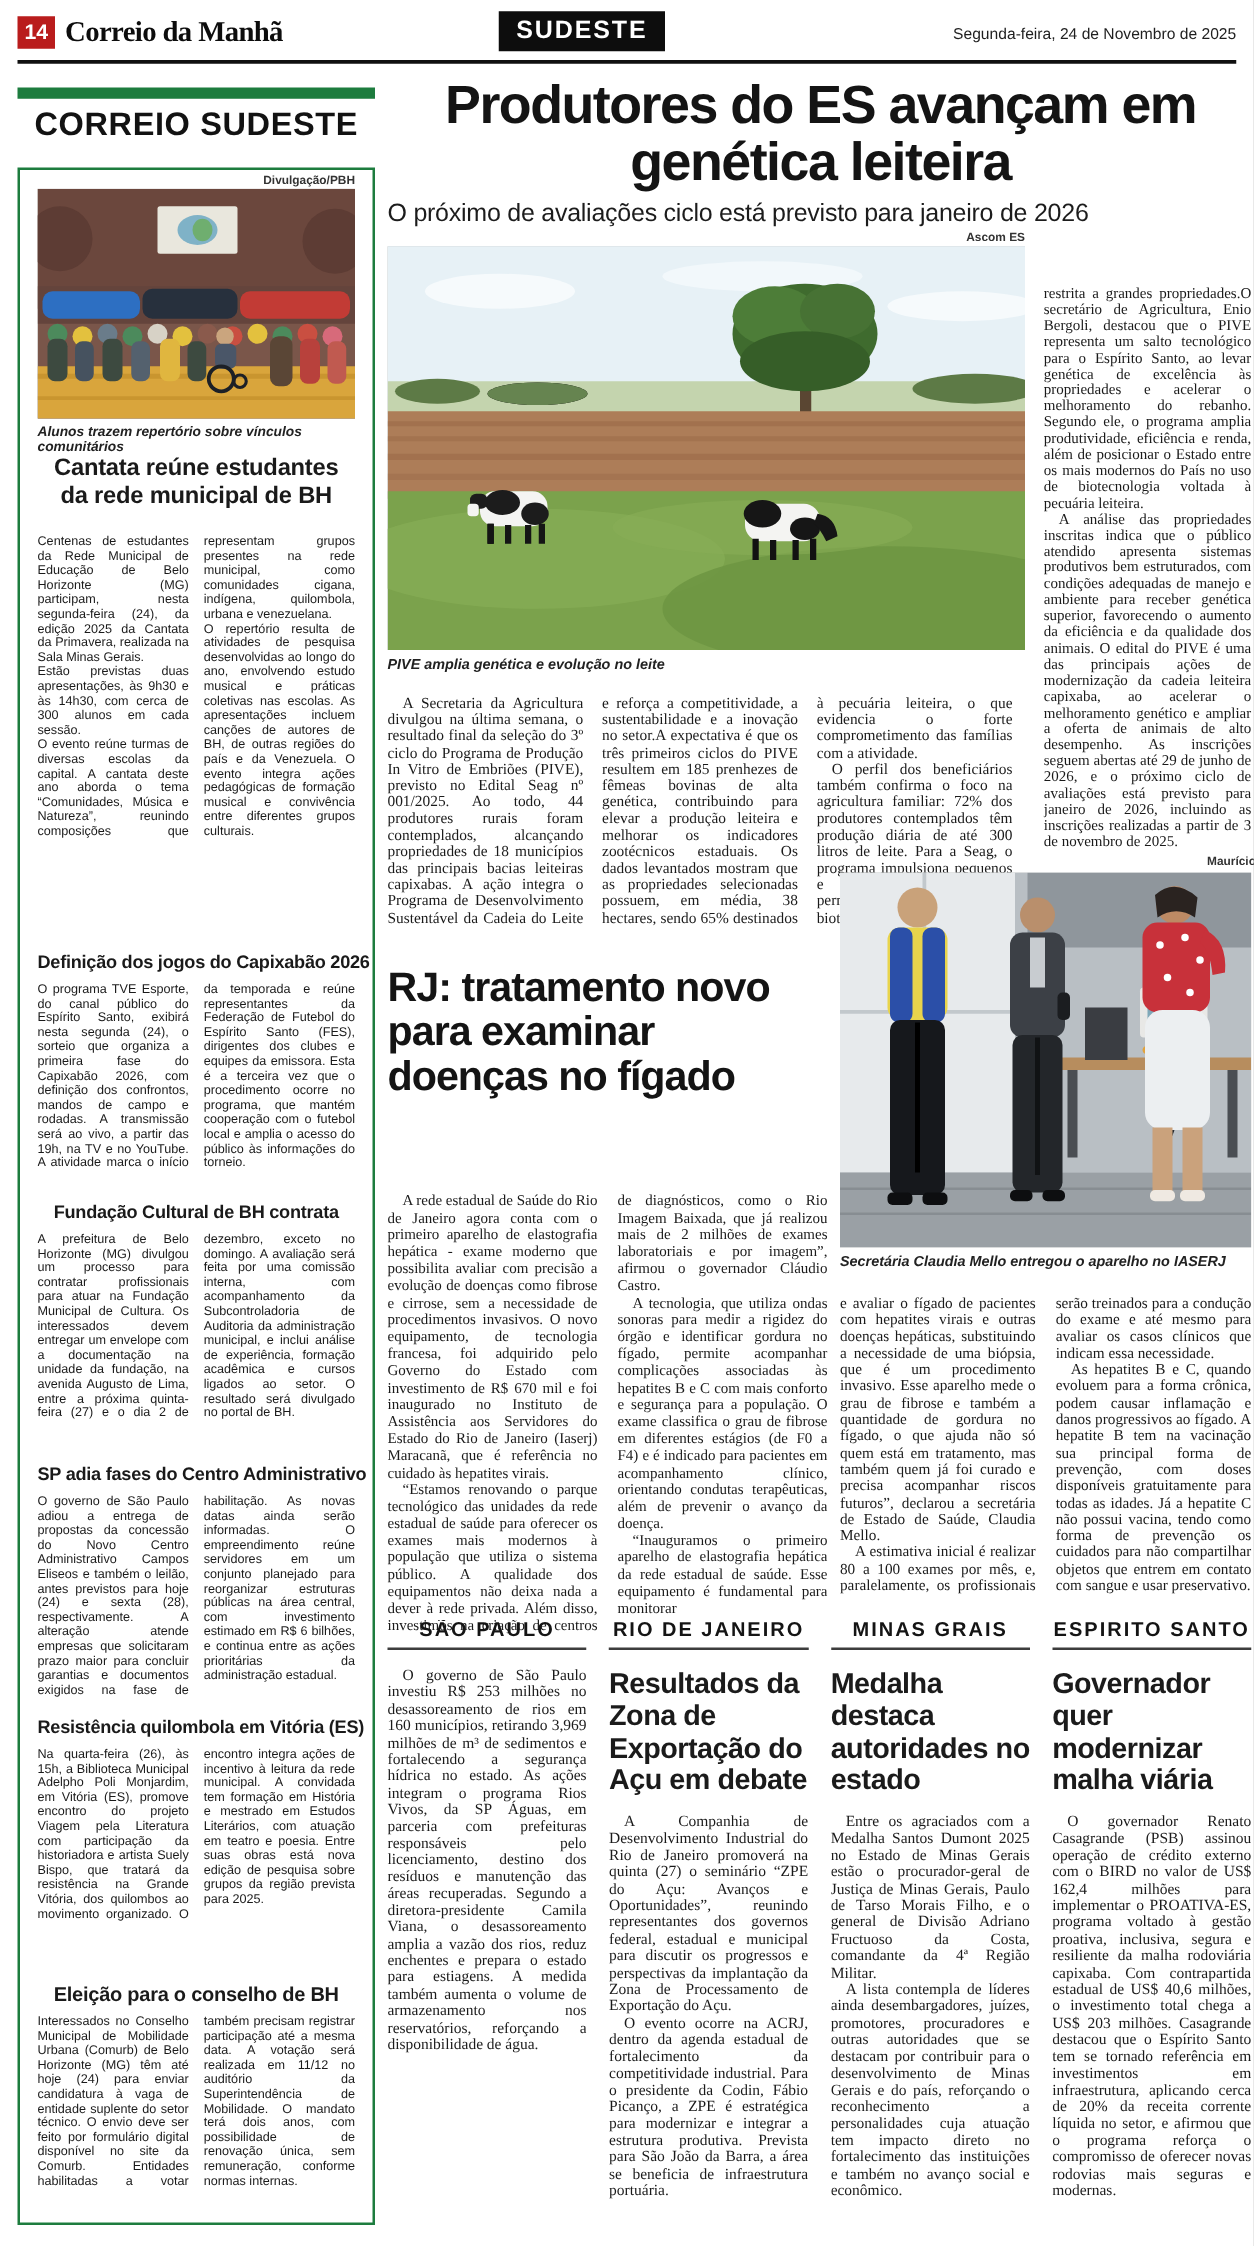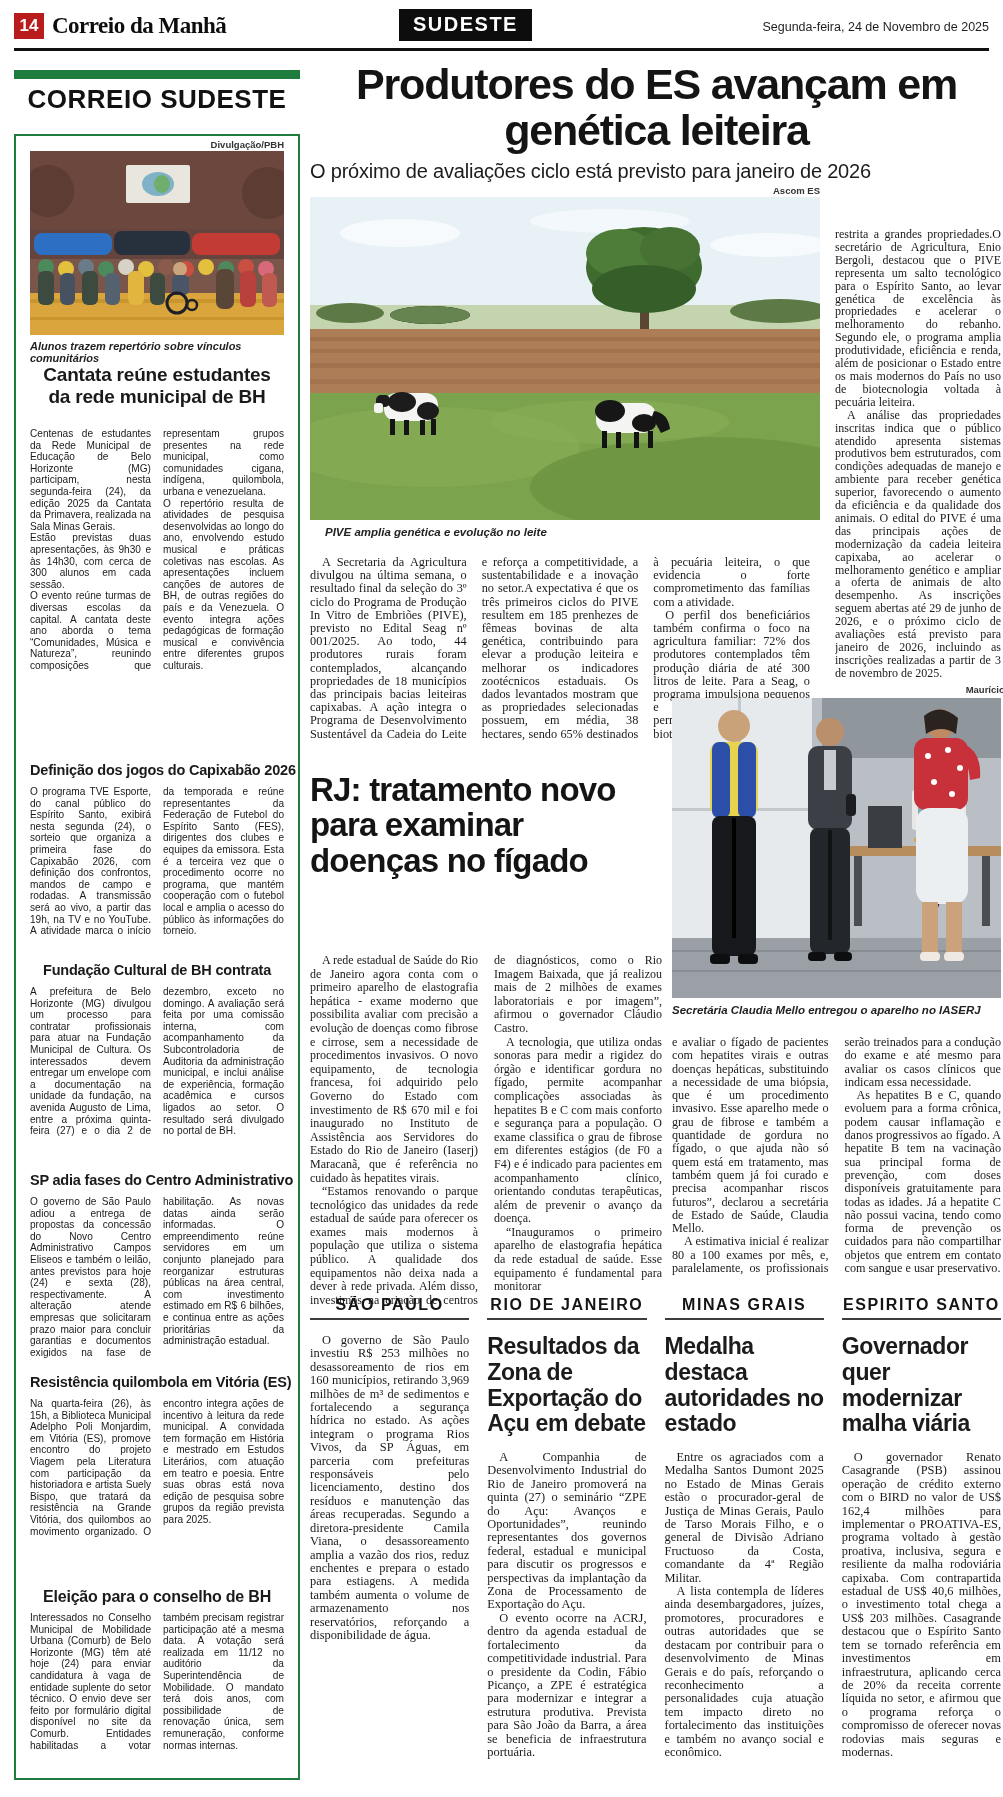--- a/index.html
+++ b/index.html
@@ -196,21 +196,21 @@
         <ellipse cx="300" cy="214" rx="15" ry="11" fill="#161616"></ellipse>
         <ellipse cx="334" cy="226" rx="12" ry="9" fill="#161616"></ellipse>
         <path d="M344 214 q14 2 16 18 l-9 4 q-6 -12 -10 -14 z" fill="#161616"></path>
         <rect x="292" y="234" width="5" height="17" fill="#121212"></rect>
         <rect x="306" y="235" width="5" height="16" fill="#121212"></rect>
         <rect x="324" y="235" width="5" height="16" fill="#121212"></rect>
         <rect x="338" y="234" width="5" height="17" fill="#121212"></rect>
       </g>
     </svg>
   </div>
-  <div class="abs caption" style="left:310px; top:526px; width:510px; font-size:11.5px;margin-left:15px;">PIVE amplia genética e evolução no leite</div>
+  <div class="abs caption" style="left:310px; top:526px; width:510px; font-size:11.5px;">PIVE amplia genética e evolução no leite</div>
 
   <div class="abs serif-body cols3" style="left:310px; top:556px; width:500px; height:196px;">
       <p>A Secretaria da Agricultura divulgou na última semana, o resultado final da seleção do 3º ciclo do Programa de Produção In Vitro de Embriões (PIVE), previsto no Edital Seag nº 001/2025. Ao todo, 44 produtores rurais foram contemplados, alcançando propriedades de 18 municípios das principais bacias leiteiras capixabas. A ação integra o Programa de Desenvolvimento Sustentável da Cadeia do Leite e reforça a competitividade, a sustentabilidade e a inovação no setor.A expectativa é que os três primeiros ciclos do PIVE resultem em 185 prenhezes de fêmeas bovinas de alta genética, contribuindo para elevar a produção leiteira e melhorar os indicadores zootécnicos estaduais. Os dados levantados mostram que as propriedades selecionadas possuem, em média, 38 hectares, sendo 65% destinados à pecuária leiteira, o que evidencia o forte comprometimento das famílias com a atividade.</p>
       <p>O perfil dos beneficiários também confirma o foco na agricultura familiar: 72% dos produtores contemplados têm produção diária de até 300 litros de leite. Para a Seag, o programa impulsiona pequenos e médios produtores, permitindo o acesso a biotecnologia antes</p>
     </div>
   <div class="abs serif-body no-first-indent" style="left:835px; top:228px; width:166px; height:464px; font-size:12px; line-height:12.9px;">
       <p>restrita a grandes propriedades.O secretário de Agricultura, Enio Bergoli, destacou que o PIVE representa um salto tecnológico para o Espírito Santo, ao levar genética de excelência às propriedades e acelerar o melhoramento do rebanho. Segundo ele, o programa amplia produtividade, eficiência e renda, além de posicionar o Estado entre os mais modernos do País no uso de biotecnologia voltada à pecuária leiteira.</p>
       <p>A análise das propriedades inscritas indica que o público atendido apresenta sistemas produtivos bem estruturados, com condições adequadas de manejo e ambiente para receber genética superior, favorecendo o aumento da eficiência e da qualidade dos animais. O edital do PIVE é uma das principais ações de modernização da cadeia leiteira capixaba, ao acelerar o melhoramento genético e ampliar a oferta de animais de alto desempenho. As inscrições seguem abertas até 29 de junho de 2026, e o próximo ciclo de avaliações está previsto para janeiro de 2026, incluindo as inscrições realizadas a partir de 3 de novembro de 2025.</p>
     </div>
 

